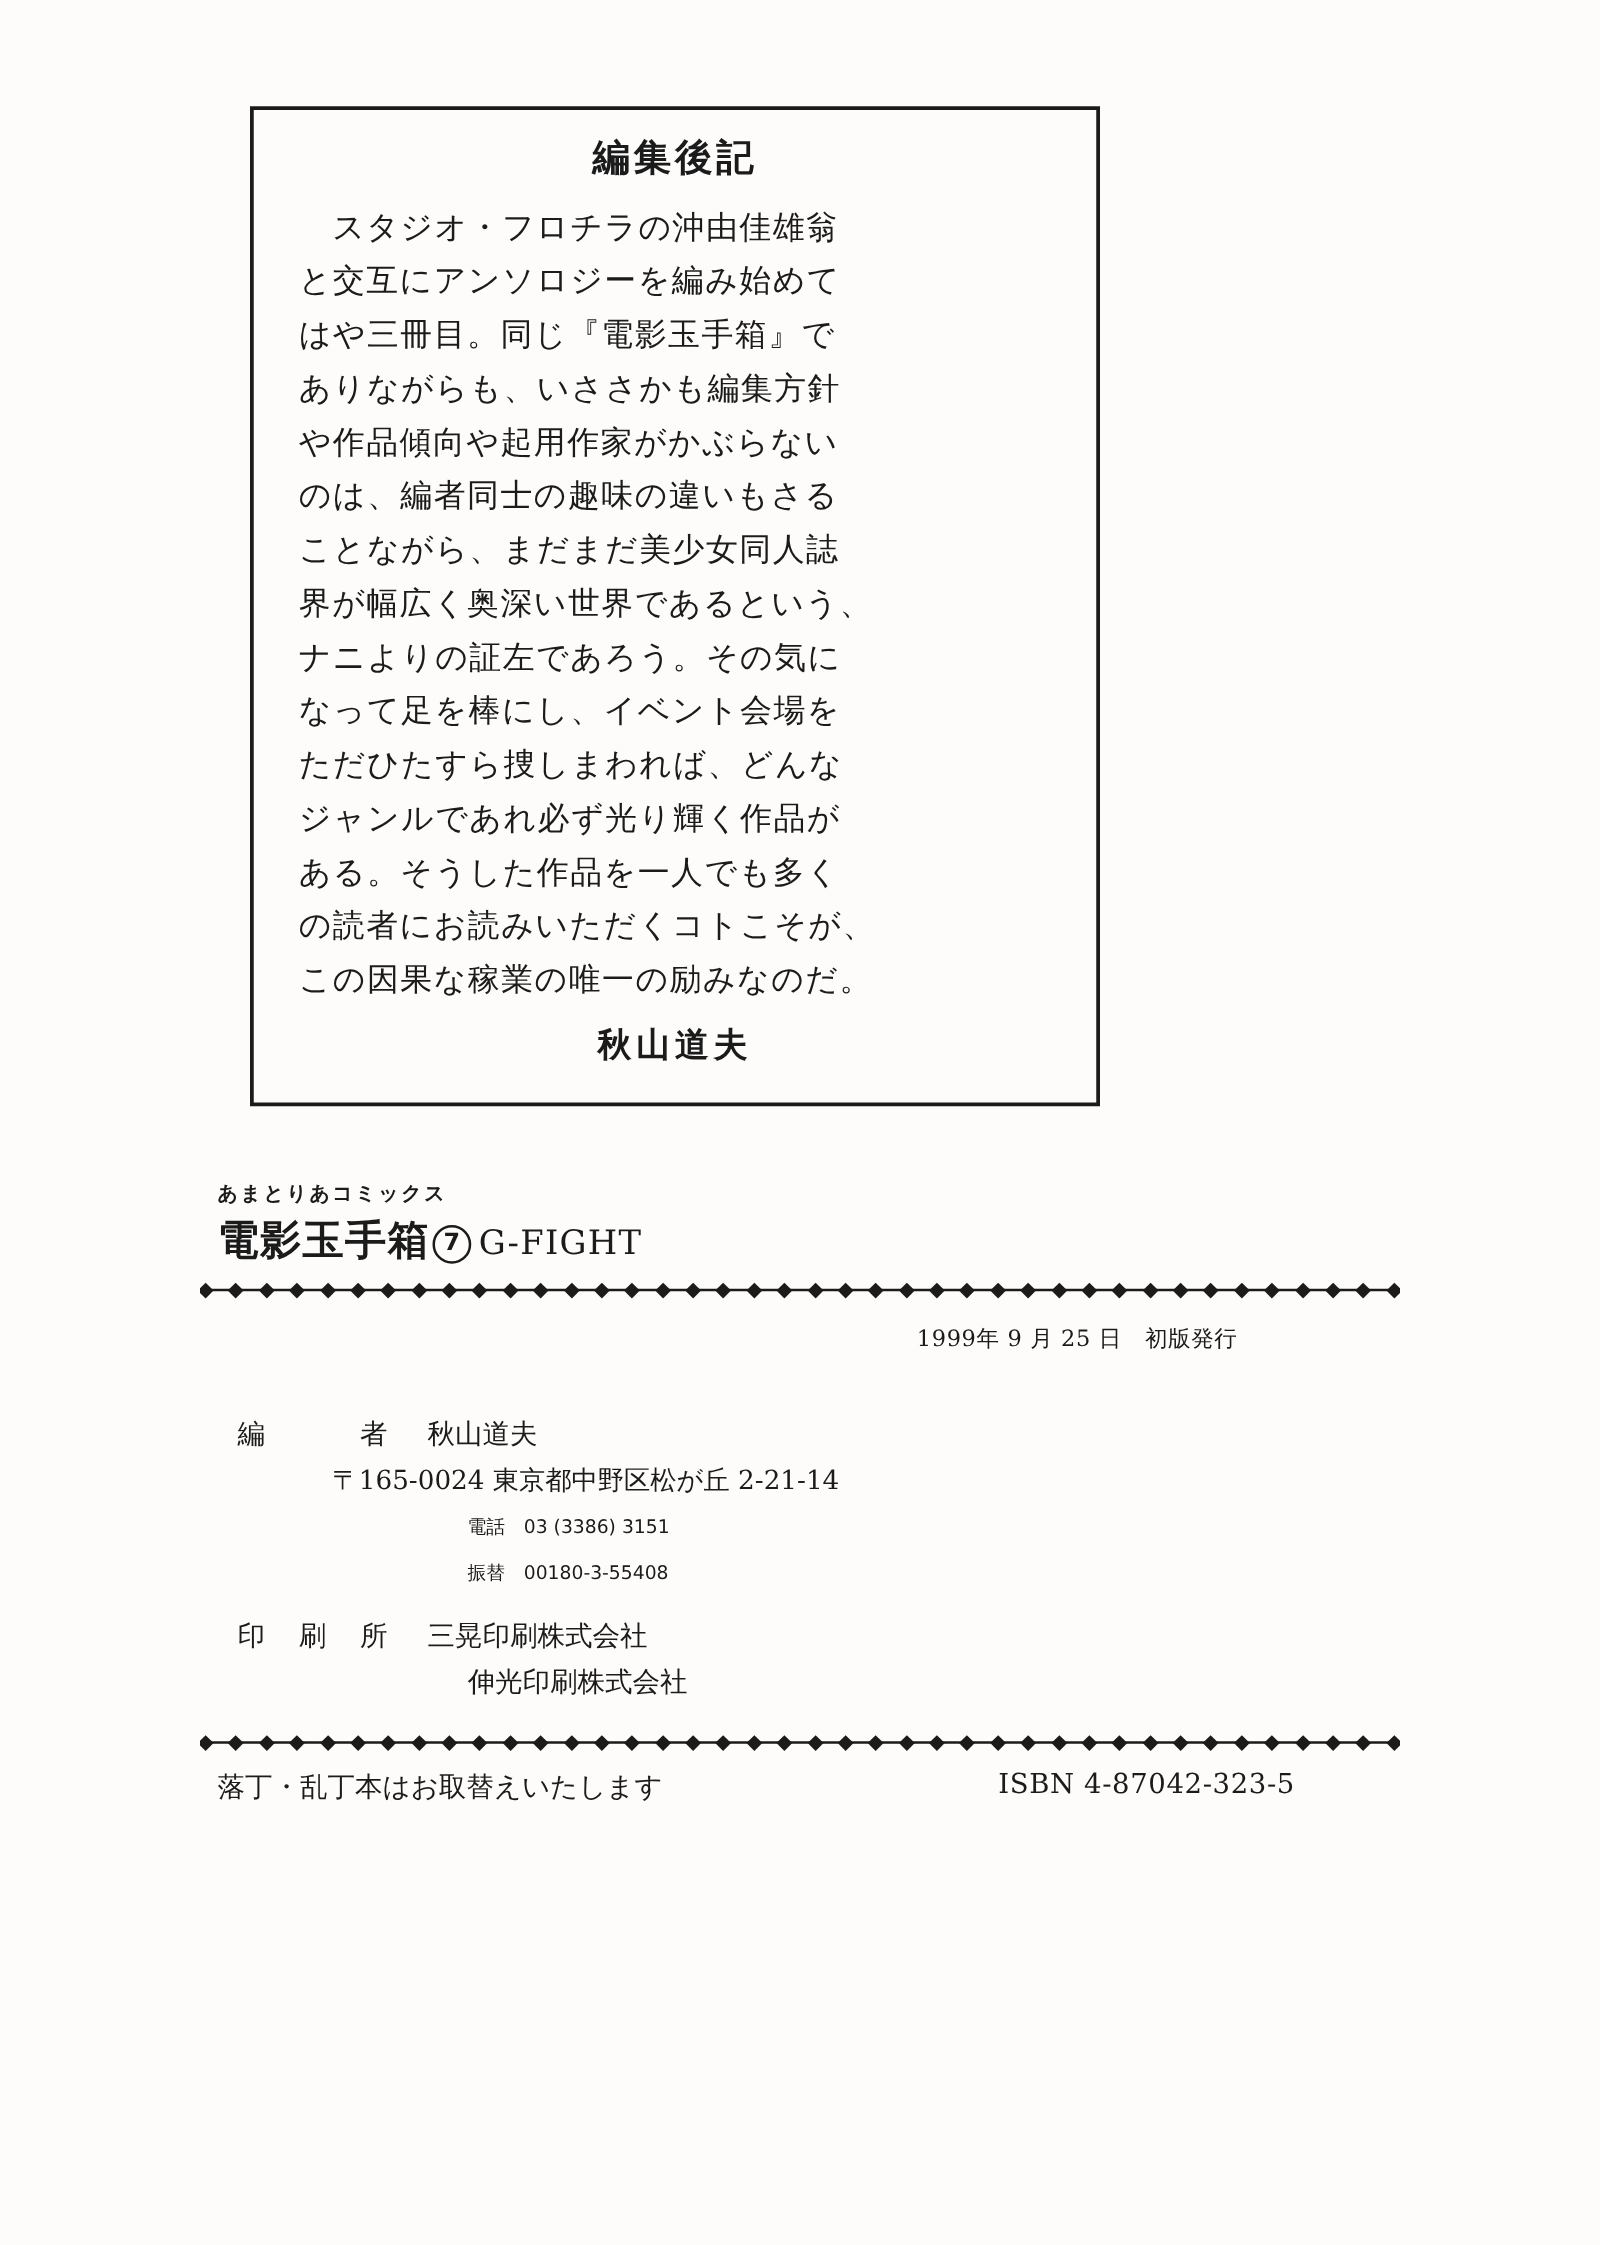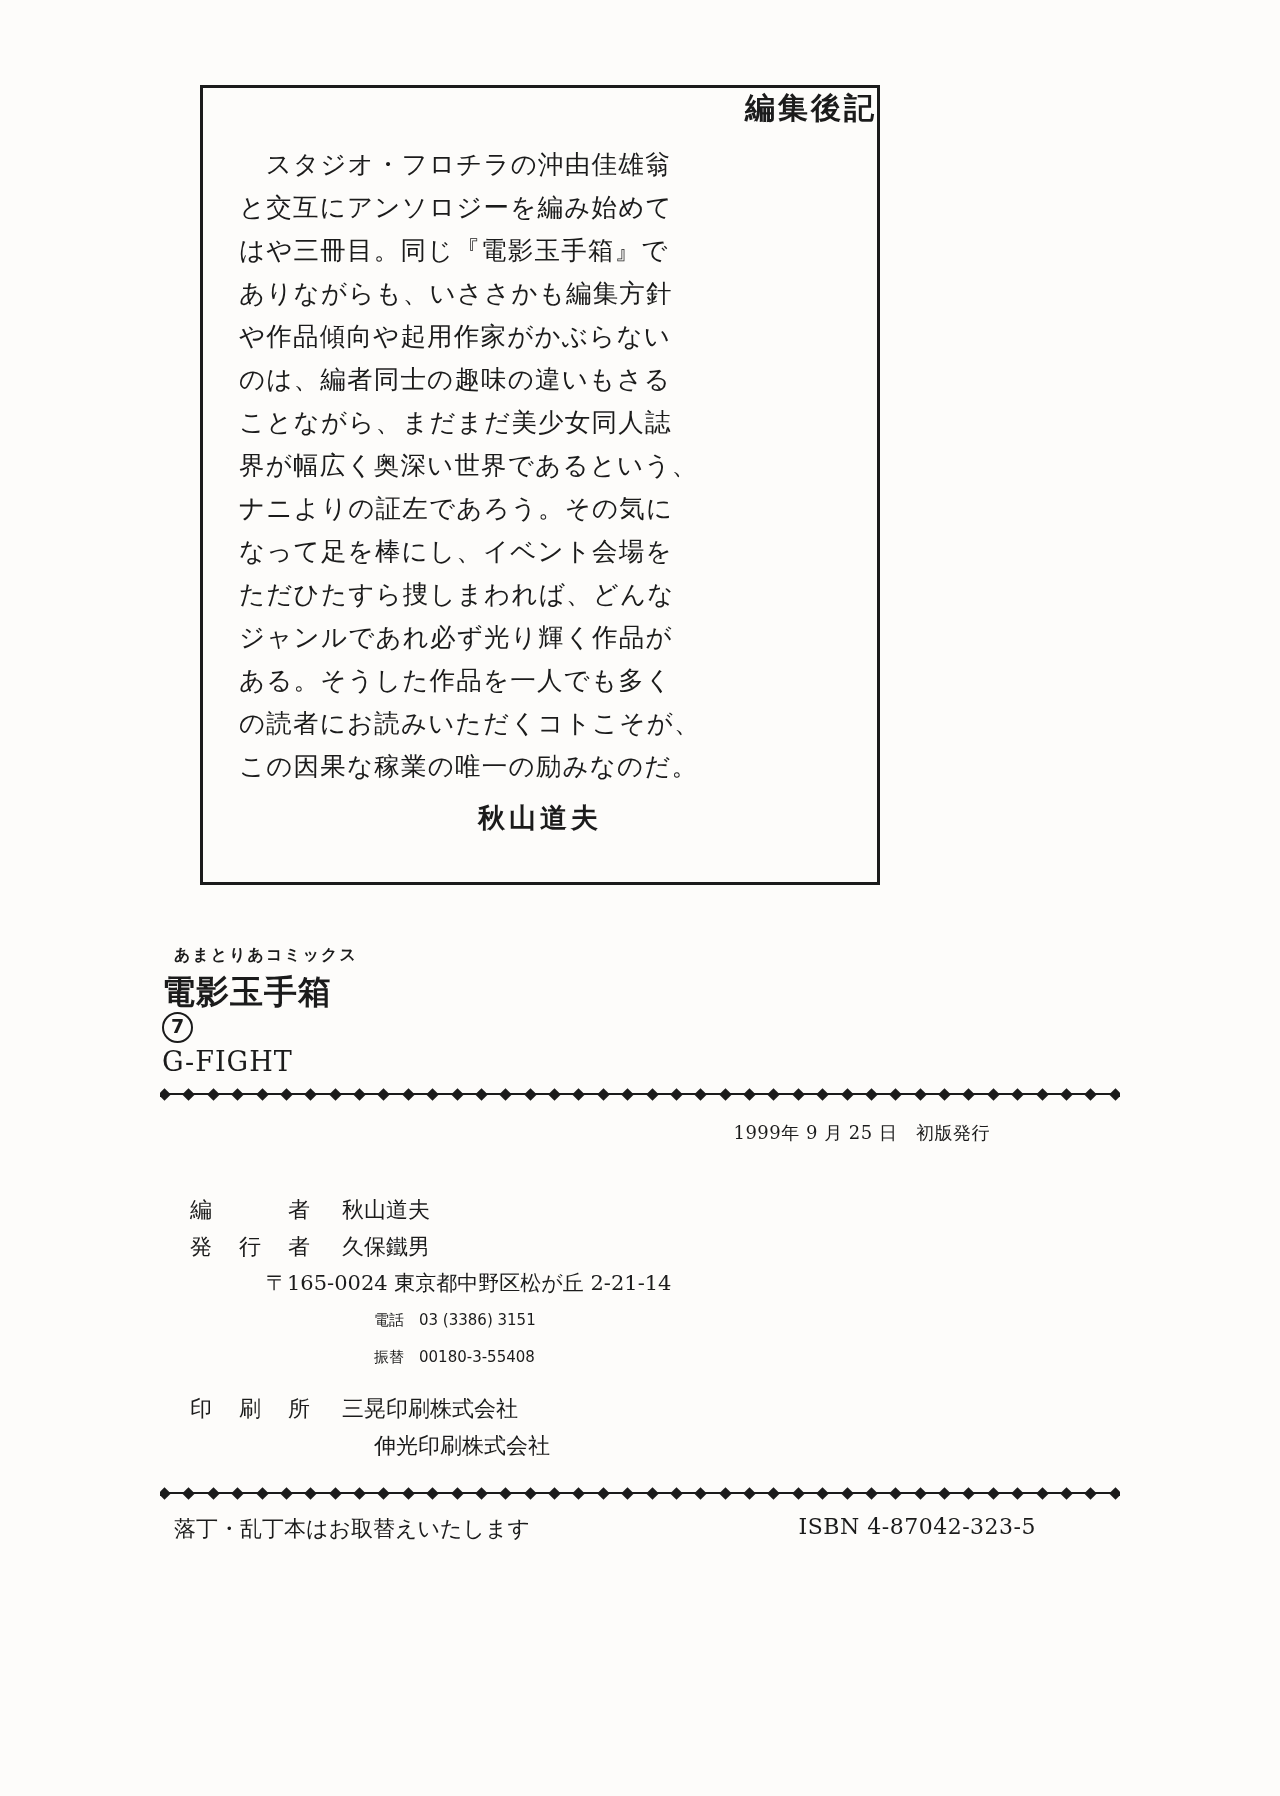--- a/index.html
+++ b/index.html
@@ -22,24 +22,25 @@
     position: absolute;
     left: 200px;
     top: 85px;
     width: 680px;
     height: 800px;
     border: 3px solid #1b1b1b;
     box-sizing: border-box;
     background: transparent;
   }
   .afterword-title {
-    text-align: right;
+    text-align: center;
     font-size: 30px;
     font-weight: bold;
     letter-spacing: 3px;
+    margin-top: 18px;
     font-family: "DejaVu Sans", sans-serif;
   }
   .afterword-body {
     margin: 14px 36px 0 36px;
     font-size: 25.5px;
     line-height: 43px;
     letter-spacing: 1.2px;
     text-align: left;
   }
   .afterword-body p {
@@ -64,21 +65,21 @@
   .series-label {
     font-size: 16px;
     font-weight: bold;
     letter-spacing: 2px;
     margin-left: 14px;
   }
   .book-title-row {
     display: flex;
     align-items: baseline;
     margin-top: 4px;
-    flex-direction: column;
+    margin-left: 14px;
   }
   .book-title {
     font-size: 33px;
     font-weight: bold;
     letter-spacing: 1px;
   }
   .circled-num {
     display: inline-block;
     width: 27px;
     height: 27px;
@@ -273,24 +274,20 @@
 
   <div class="pubdate">1999年 9 月 25 日　初版発行</div>
 
   <div class="credits">
 
     <div class="credit-row">
       <span class="credit-label">編　者</span>
       <span class="credit-value">秋山道夫</span>
     </div>
 
-    <div class="credit-row">
-      <span class="credit-label">発行者</span>
-      <span class="credit-value">久保鐵男</span>
-    </div>
 
 
     <div class="credit-sub">〒165-0024 東京都中野区松が丘 2-21-14</div>
     <div class="credit-sub2">電話　03 (3386) 3151</div>
     <div class="credit-sub2">振替　00180-3-55408</div>
 
     <div class="credit-row" style="margin-top:14px;">
       <span class="credit-label">印刷所</span>
       <span class="credit-value">三晃印刷株式会社</span>
     </div>

